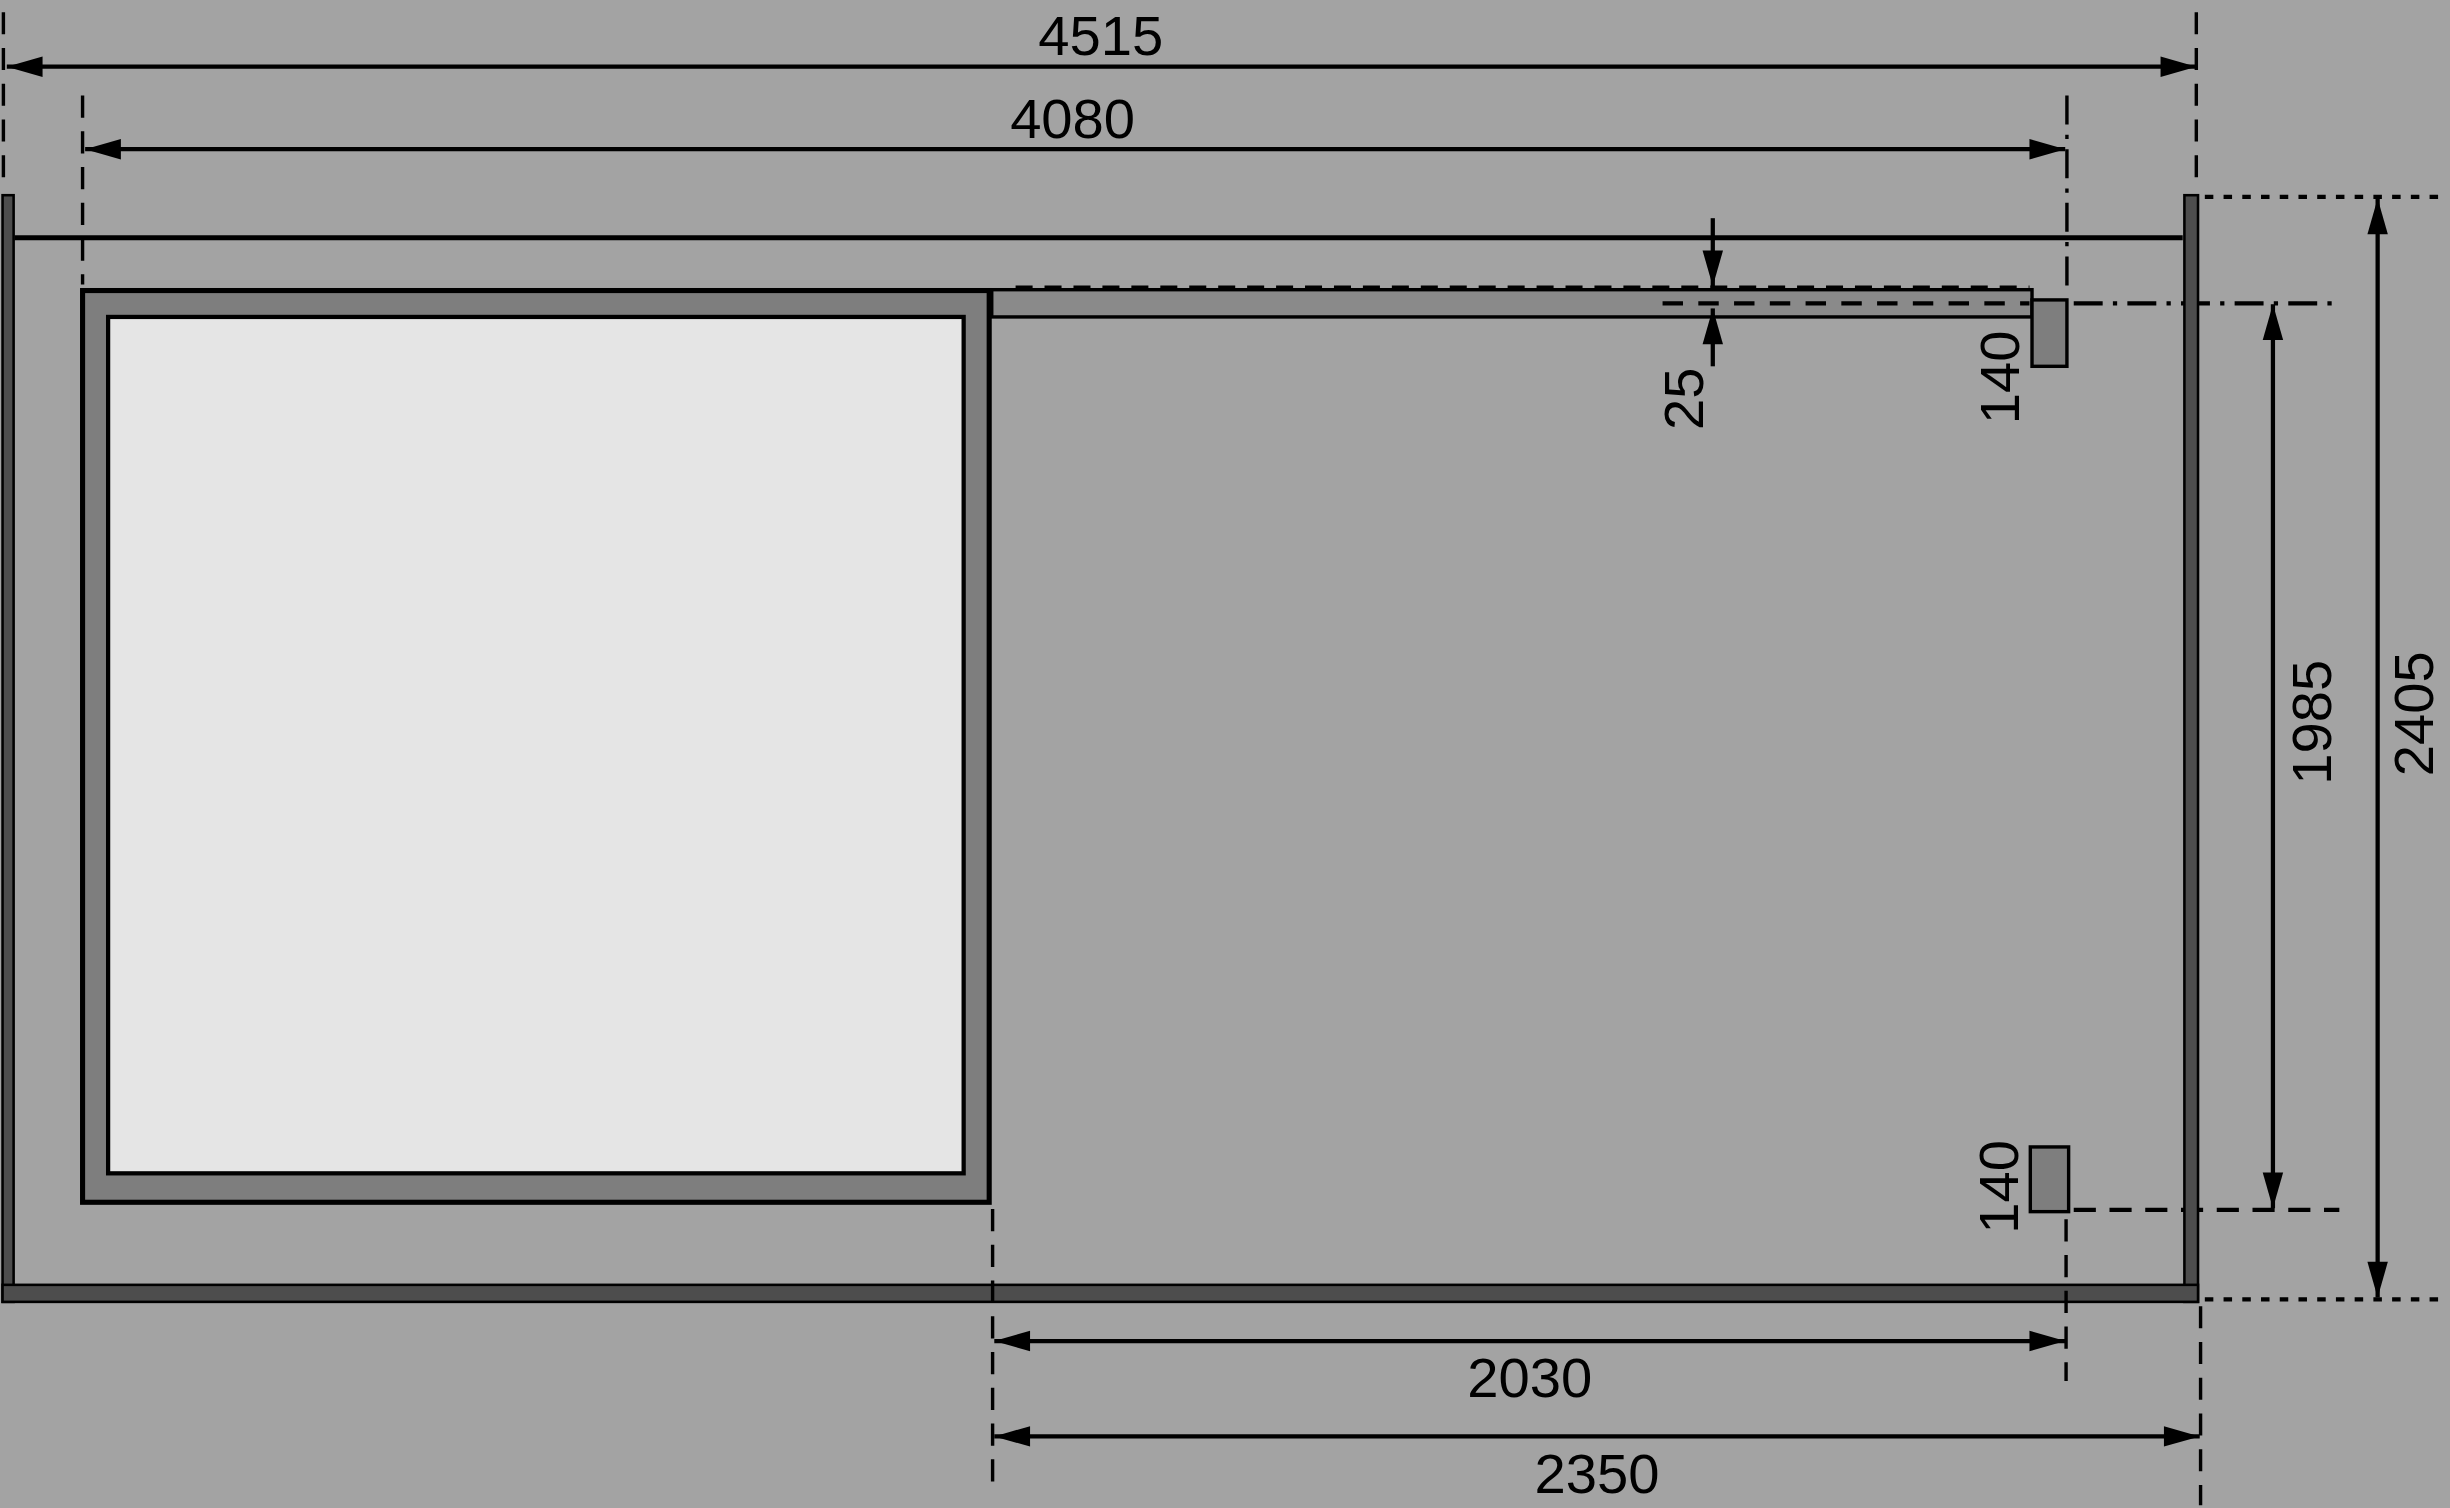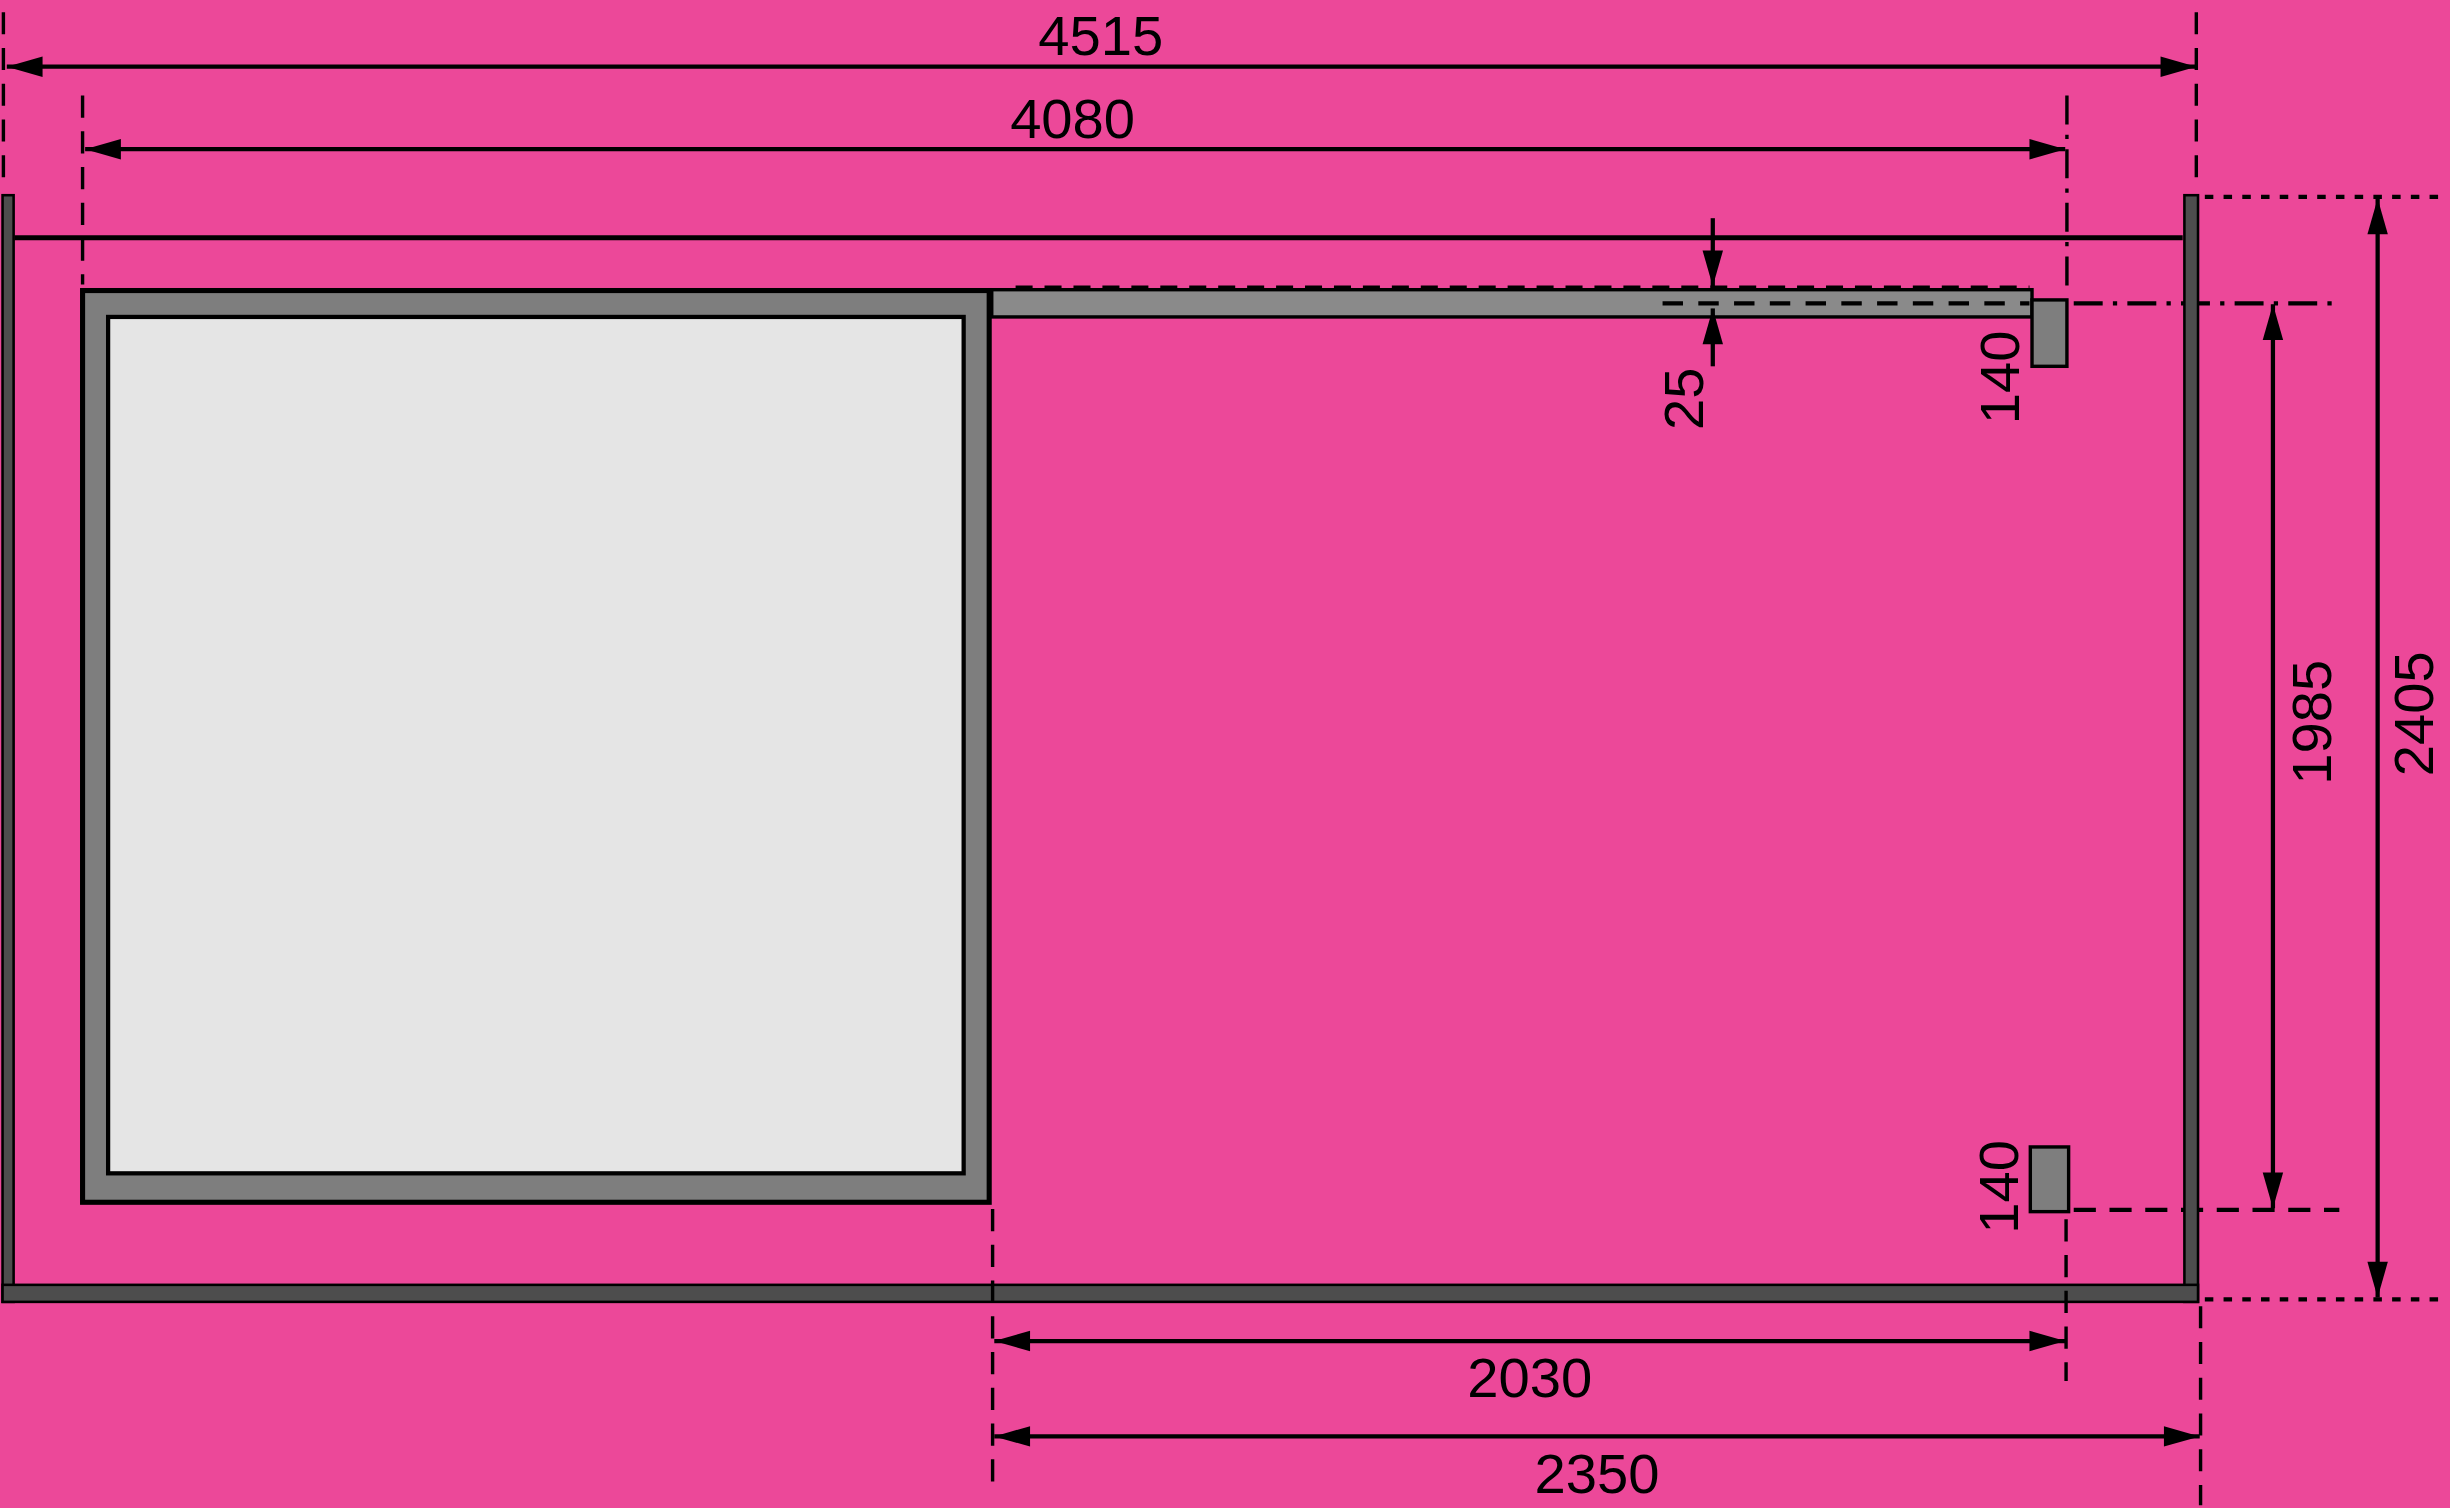--- a/index.html
+++ b/index.html
@@ -1,16 +1,16 @@
 <!DOCTYPE html>
 <html style="font-size:13.6px"><head>
 <meta charset="utf-8">
 <style>
   html,body{margin:0;padding:0;background:#ffffff;}
-  .stage{width:2450px;height:1509px;position:relative;background:#ec4899;overflow:hidden;}
+  .stage{width:2450px;height:1509px;position:relative;background:#a3a3a3;overflow:hidden;}
   svg{display:block;}
   text.dim{font-family:"Liberation Sans",sans-serif;font-size:66px;fill:#000;}
 </style>
 </head>
 <body>
 
 <div class="stage">
 <svg width="2450" height="1509" viewBox="0 0 2878 1772" xmlns="http://www.w3.org/2000/svg">
 
   <defs>

